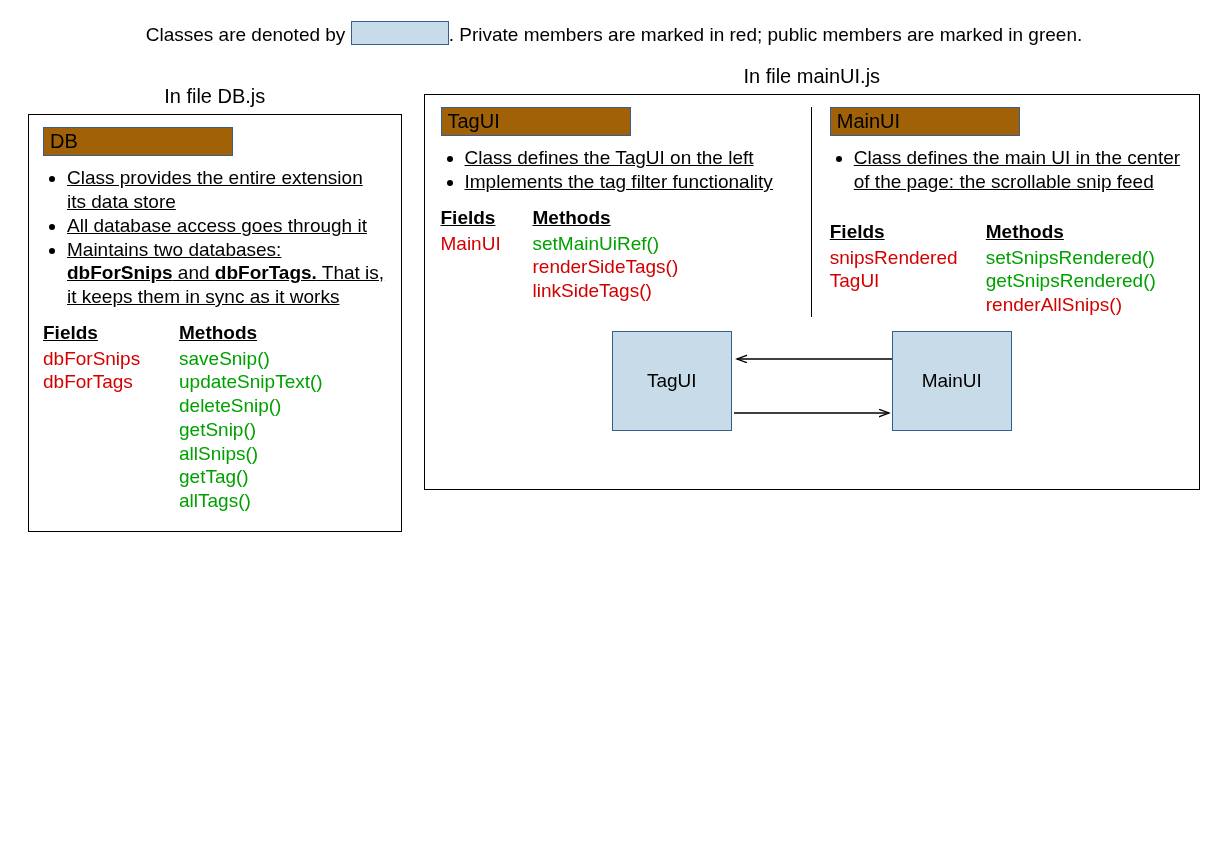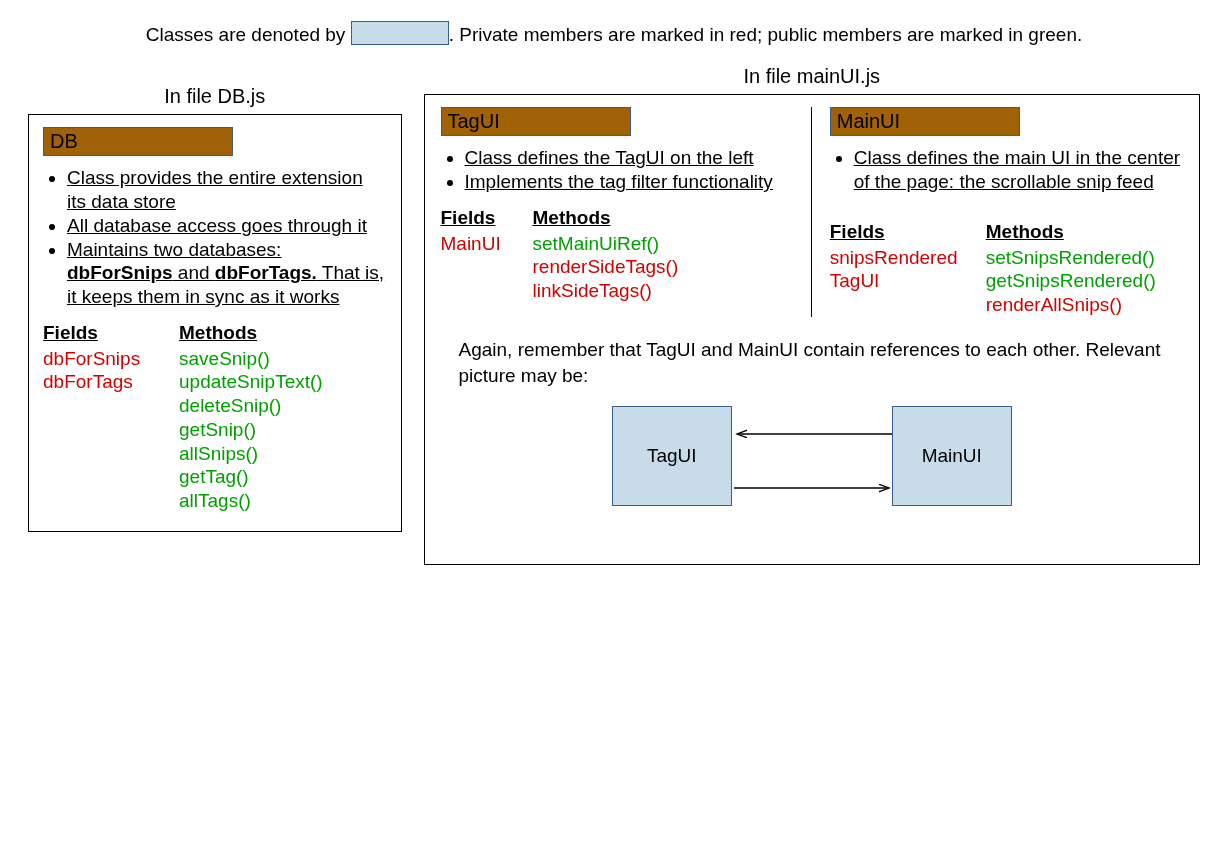--- a/index.html
+++ b/index.html
@@ -185,21 +185,20 @@
               <div id="mainui-methods">
                   <div class="pub">setSnipsRendered()</div>
                   <div class="pub">getSnipsRendered()</div>
                   <div class="priv">renderAllSnips()</div>
                 </div>
             </div>
           </div>
         </div>
       </div>
 
-      <div class="note">Again, remember that TagUI and MainUI contain references to each other. Relevant picture may be:</div>
 
       <div class="ref-diagram">
         <div class="ref-box left">TagUI</div>
         <div class="ref-box right">MainUI</div>
         <svg class="arrows" width="480" height="150">
           <defs>
             <marker id="ah" markerWidth="10" markerHeight="10" refX="8" refY="3" orient="auto">
               <path d="M0,0 L8,3 L0,6" fill="none" stroke="#000" stroke-width="1"></path>
             </marker>
           </defs>

